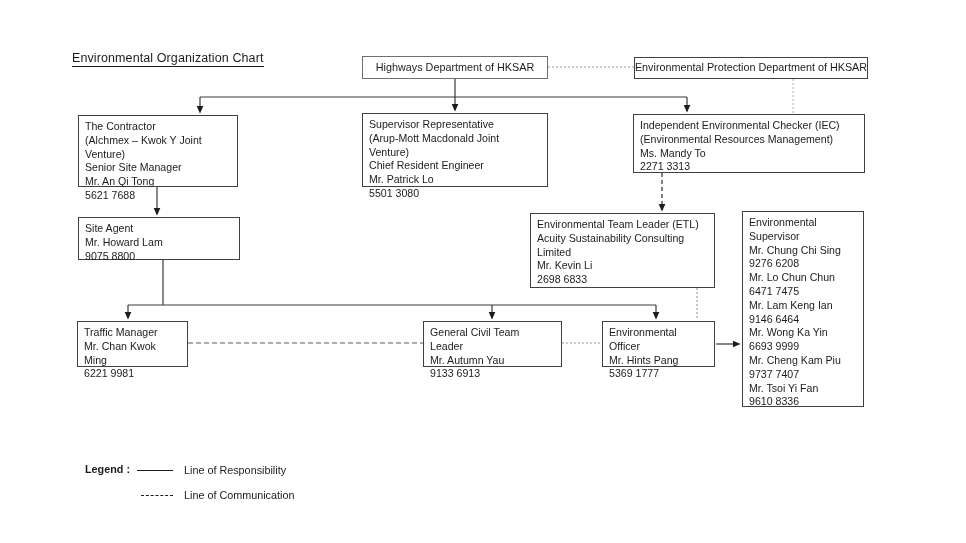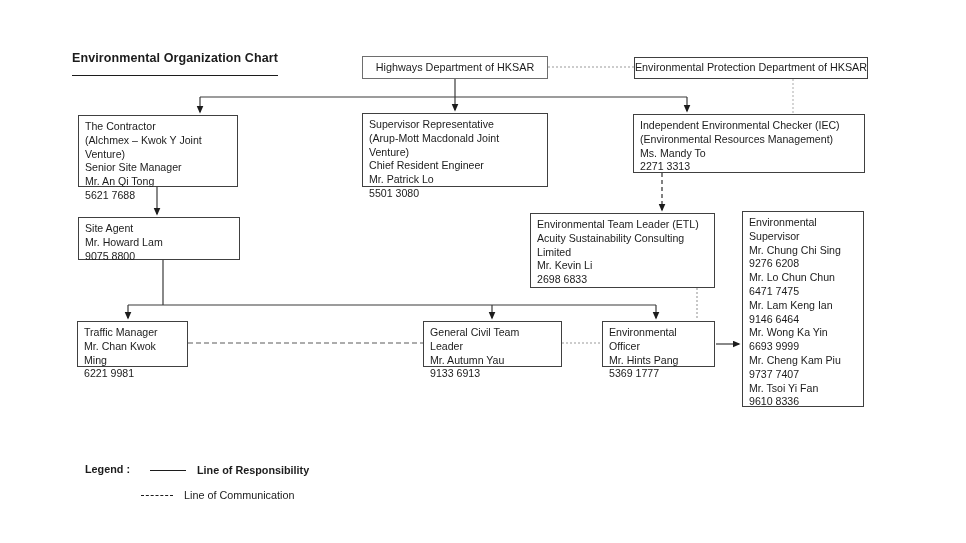--- a/index.html
+++ b/index.html
@@ -6,23 +6,23 @@
   .canvas{
     position:relative;
     width:966px;height:543px;
     background:#ffffff;
     font-family:"Liberation Sans", sans-serif;
     color:#1c1c1c;
     overflow:hidden;
   }
   .title{
     position:absolute;left:72px;top:51px;
-    font-size:12.5px;font-weight:bold;
+    font-size:12.5px;font-weight:normal;
     border-bottom:1.4px solid #1c1c1c;
-    padding-bottom:10px;
+    padding-bottom:1px;
     letter-spacing:0.1px;
   }
   .node{
     position:absolute;
     border:1px solid #404040;
     background:#ffffff;
     font-size:10.6px;
     line-height:13.8px;
     padding:4px 6px;
     box-sizing:border-box;
@@ -186,21 +186,21 @@
   <div class="node" style="left:602px;top:321px;width:113px;height:46px;">
     <div>
         <div class="tline">Environmental Officer</div>
         <div class="tline">Mr. Hints Pang</div>
         <div class="tline">5369 1777</div>
       </div>
   </div>
 
   <div class="legend">
     <span class="legend-label">Legend :</span>
-    <div class="legend-item" style="left:65px;top:2px;font-weight:bold;">
+    <div class="legend-item" style="left:52px;top:2px;">
       <span class="sample sample-solid"></span>
       <span class="lbl">Line of Responsibility</span>
     </div>
     <div class="legend-item" style="left:56px;top:27px;">
       <span class="sample sample-dashed"></span>
       <span class="lbl">Line of Communication</span>
     </div>
   </div>
 
 </div>

